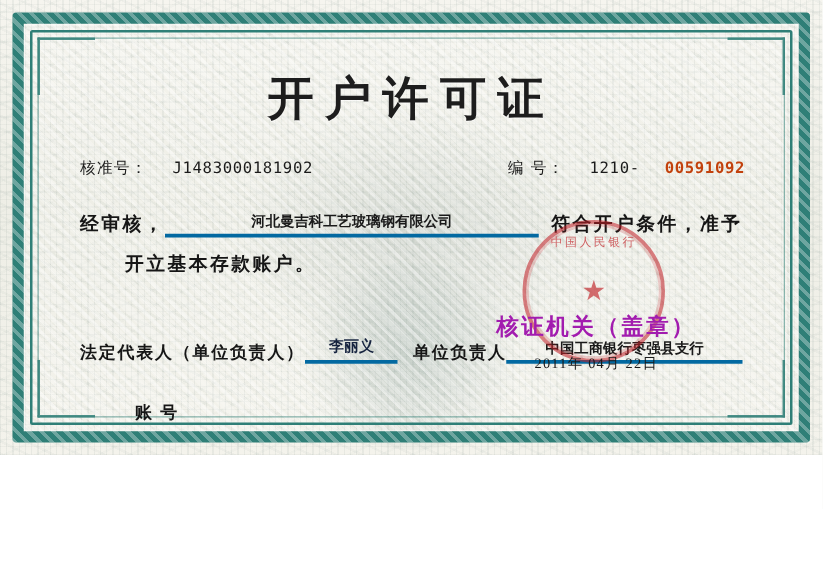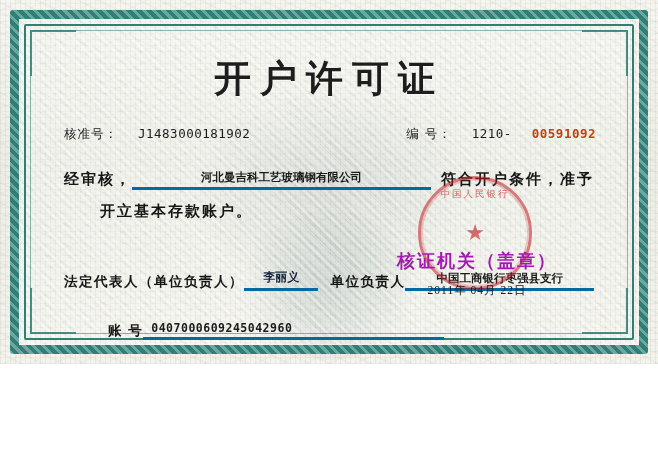--- a/index.html
+++ b/index.html
@@ -330,21 +330,20 @@
           <span class="fill handwriting">李丽义</span>
         </span>
         <span class="seg right">
           <span class="lead">单位负责人</span>
           <span class="fill">中国工商银行枣强县支行</span>
         </span>
       </div>
 
       <div class="row-4">
         <span class="lead">账 号</span>
-        <span class="fill">0407000609245042960</span>
         <span class="spacer"></span>
       </div>
 
     </div>
 
     <div class="seal">
       <div class="seal-top-text">中国人民银行</div>
       <div class="seal-star">★</div>
     </div>
 

